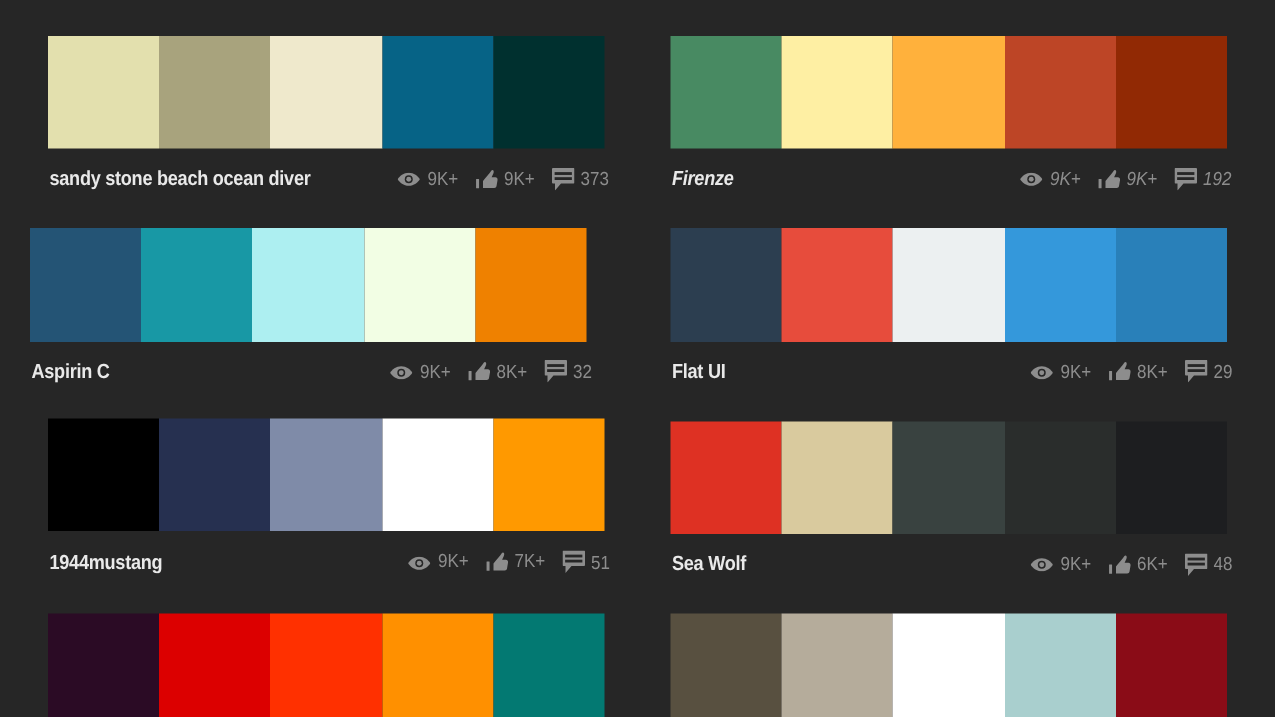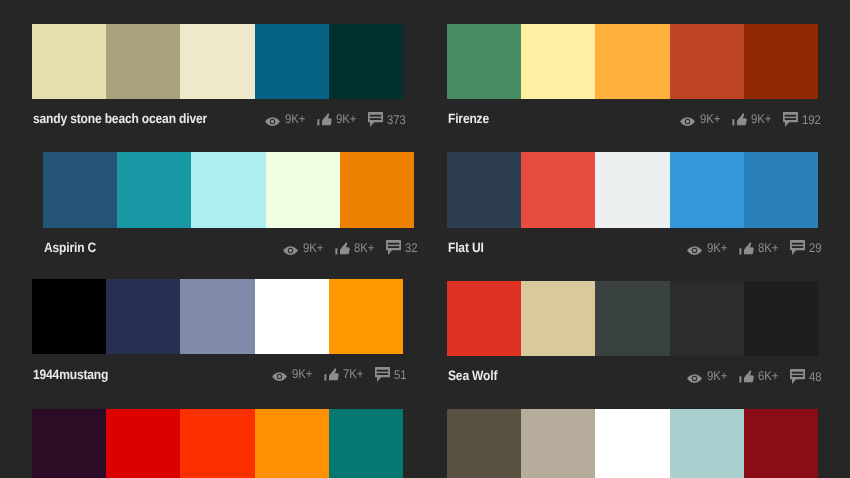--- a/index.html
+++ b/index.html
@@ -52,21 +52,21 @@
 
   }
   .stats {
     position: absolute;
     right: -5px;
     top: 11px;
     display: flex;
     align-items: flex-start;
     color: #8d8d8d;
   }
-  .stat { display: flex; align-items: flex-end; margin-left: 9px; }
+  .stat { display: flex; align-items: center; margin-left: 9px; }
   .stat:first-child { margin-left: 0; }
   .stat .ic { display: block; margin-right: 4.5px; line-height: 0; margin-top: 2.5px; }
   .stat.views .ic { margin-top: 3.5px; }
   .stat.likes .ic { margin-top: 2px; }
   .stat.comments .ic { margin-top: 1.5px; margin-right: 4px; }
   .stat .val {
     font-size: 12.6px;
     line-height: 13px;
     white-space: nowrap;
     transform: scaleX(0.90) translateZ(0);
@@ -110,21 +110,21 @@
             <span class="ic"><svg width="15" height="15" viewBox="0 0 60 60">
                 <path fill="#8d8d8d" d="M2.5 0h55a2.5 2.5 0 0 1 2.5 2.5v36a2.5 2.5 0 0 1-2.5 2.5H24L8 60V41H2.5A2.5 2.5 0 0 1 0 38.5v-36A2.5 2.5 0 0 1 2.5 0z"></path>
                 <rect fill="#262626" x="7" y="11" width="46" height="7.5"></rect>
                 <rect fill="#262626" x="7" y="24.5" width="46" height="7.5"></rect>
               </svg></span>
             <span class="val">373</span>
           </div>
         </div>
       </div>
     </div>
-    <div class="card" style="left: 447px; top: 23.7px;">
+    <div class="card" style="left: 447px; top: 23.7px; font-style: italic;">
       <div class="swatches">
         <div class="sw" style="background:#488A62"></div>
         <div class="sw" style="background:#FEEFA3"></div>
         <div class="sw" style="background:#FFB13C"></div>
         <div class="sw" style="background:#BD4526"></div>
         <div class="sw" style="background:#912904"></div>
       </div>
       <div class="meta">
         <div class="title">Firenze</div>
         <div class="stats">
@@ -147,21 +147,21 @@
             <span class="ic"><svg width="15" height="15" viewBox="0 0 60 60">
                 <path fill="#8d8d8d" d="M2.5 0h55a2.5 2.5 0 0 1 2.5 2.5v36a2.5 2.5 0 0 1-2.5 2.5H24L8 60V41H2.5A2.5 2.5 0 0 1 0 38.5v-36A2.5 2.5 0 0 1 2.5 0z"></path>
                 <rect fill="#262626" x="7" y="11" width="46" height="7.5"></rect>
                 <rect fill="#262626" x="7" y="24.5" width="46" height="7.5"></rect>
               </svg></span>
             <span class="val">192</span>
           </div>
         </div>
       </div>
     </div>
-    <div class="card" style="left: 43px; top: 152.2px;">
+    <div class="card" style="left: 20px; top: 152.2px;">
       <div class="swatches">
         <div class="sw" style="background:#245475"></div>
         <div class="sw" style="background:#1898A5"></div>
         <div class="sw" style="background:#ADEFF1"></div>
         <div class="sw" style="background:#F2FEE4"></div>
         <div class="sw" style="background:#EF8100"></div>
       </div>
       <div class="meta">
         <div class="title">Aspirin C</div>
         <div class="stats">

